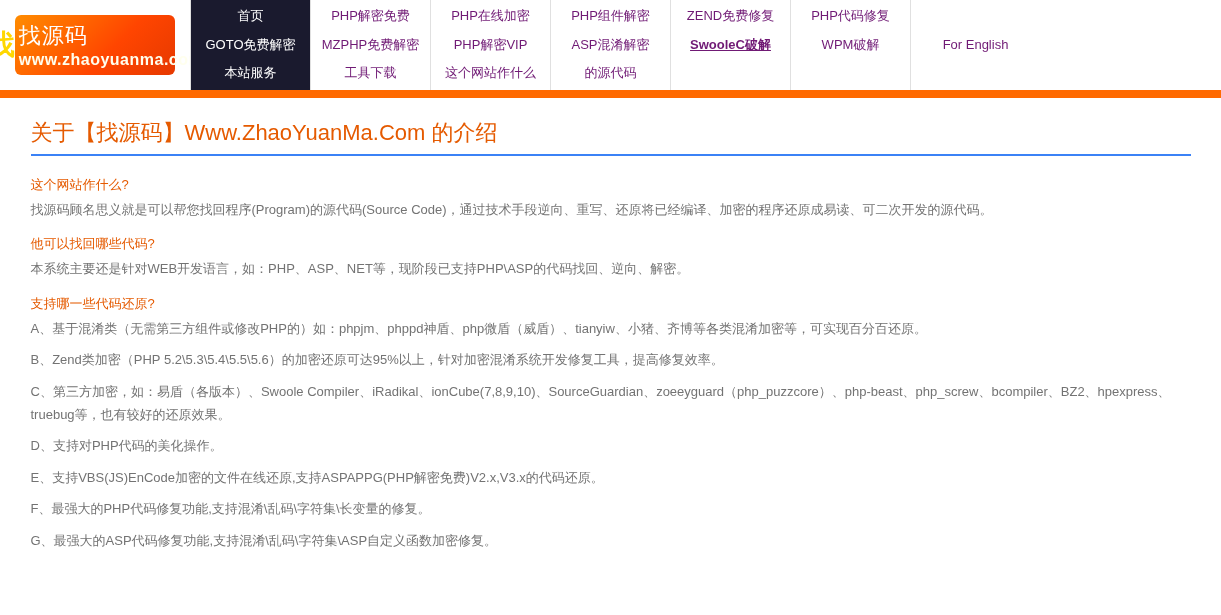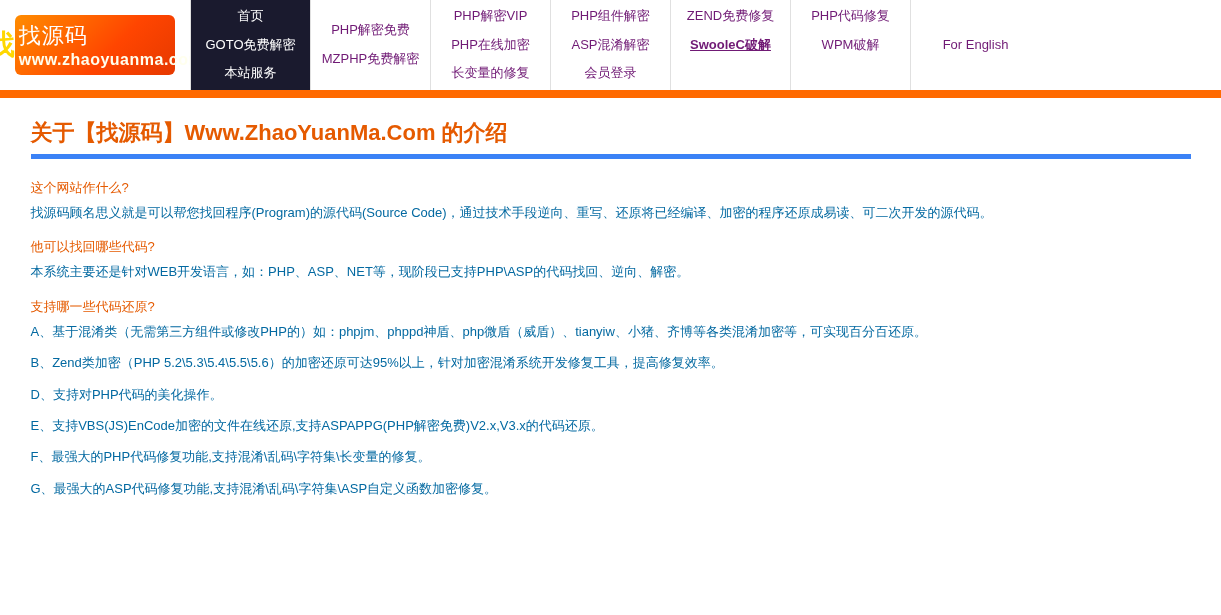--- a/index.html
+++ b/index.html
@@ -98,37 +98,37 @@
     }
 
     
     .content {
       max-width: 1200px;
       margin: 0 auto;
       padding: 20px 20px;
     }
     .page-title {
       font-size: 22px;
-      font-weight: bold;
+      font-weight: normal;
       color: #e55a00;
       margin-bottom: 20px;
       padding-bottom: 6px;
-      border-bottom: 5px solid #3b82f6;
+      border-bottom: 2px solid #3b82f6;
     }
     .section {
       margin-bottom: 14px;
     }
     .section-title {
       color: #e55a00;
       font-weight: normal;
       font-size: 13px;
       margin-bottom: 4px;
     }
     .section-body {
-      color: #0369a1;
+      color: #737373;
       font-size: 13px;
       line-height: 1.8;
     }
     .section-body p {
       margin-bottom: 8px;
     }
   </style>
 </head>
 <body>
 
@@ -149,32 +149,33 @@
 
     <div class="nav-col active-col">
       <a href="#">首页</a>
       <a href="#">GOTO免费解密</a>
       <a href="#">本站服务</a>
     </div>
 
     <div class="nav-col">
       <a href="#">PHP解密免费</a>
       <a href="#">MZPHP免费解密</a>
-    </div>
-
-    <div class="nav-col">
+      <a href="#">工具下载</a>
+    </div>
+
+    <div class="nav-col">
+      <a href="#">PHP在线加密</a>
       <a href="#">PHP解密VIP</a>
-      <a href="#">PHP在线加密</a>
-      <a href="#">长变量的修复</a>
+      <a href="#">这个网站作什么</a>
     </div>
 
     <div class="nav-col">
       <a href="#">PHP组件解密</a>
       <a href="#">ASP混淆解密</a>
-      <a href="#">会员登录</a>
+      <a href="#">的源代码</a>
     </div>
 
     <div class="nav-col">
       <a href="#">ZEND免费修复</a>
       <a href="#" class="bold-underline">SwooleC破解</a>
       <a href="#" style="visibility:hidden;">-</a>
     </div>
 
     <div class="nav-col">
       <a href="#">PHP代码修复</a>
@@ -203,19 +204,20 @@
   <div class="section">
     <div class="section-title">他可以找回哪些代码?</div>
     <div class="section-body">本系统主要还是针对WEB开发语言，如：PHP、ASP、NET等，现阶段已支持PHP\ASP的代码找回、逆向、解密。</div>
   </div>
 
   <div class="section">
     <div class="section-title">支持哪一些代码还原?</div>
     <div class="section-body">
       <p>A、基于混淆类（无需第三方组件或修改PHP的）如：phpjm、phppd神盾、php微盾（威盾）、tianyiw、小猪、齐博等各类混淆加密等，可实现百分百还原。</p>
       <p>B、Zend类加密（PHP 5.2\5.3\5.4\5.5\5.6）的加密还原可达95%以上，针对加密混淆系统开发修复工具，提高修复效率。</p>
+      <p>C、第三方加密，如：易盾（各版本）、Swoole Compiler、iRadikal、ionCube(7,8,9,10)、SourceGuardian、zoeeyguard（php_puzzcore）、php-beast、php_screw、bcompiler、BZ2、hpexpress、truebug等，也有较好的还原效果。</p>
       <p>D、支持对PHP代码的美化操作。</p>
       <p>E、支持VBS(JS)EnCode加密的文件在线还原,支持ASPAPPG(PHP解密免费)V2.x,V3.x的代码还原。</p>
       <p>F、最强大的PHP代码修复功能,支持混淆\乱码\字符集\长变量的修复。</p>
       <p>G、最强大的ASP代码修复功能,支持混淆\乱码\字符集\ASP自定义函数加密修复。</p>
     </div>
   </div>
 </div>
 
 </body></html>

